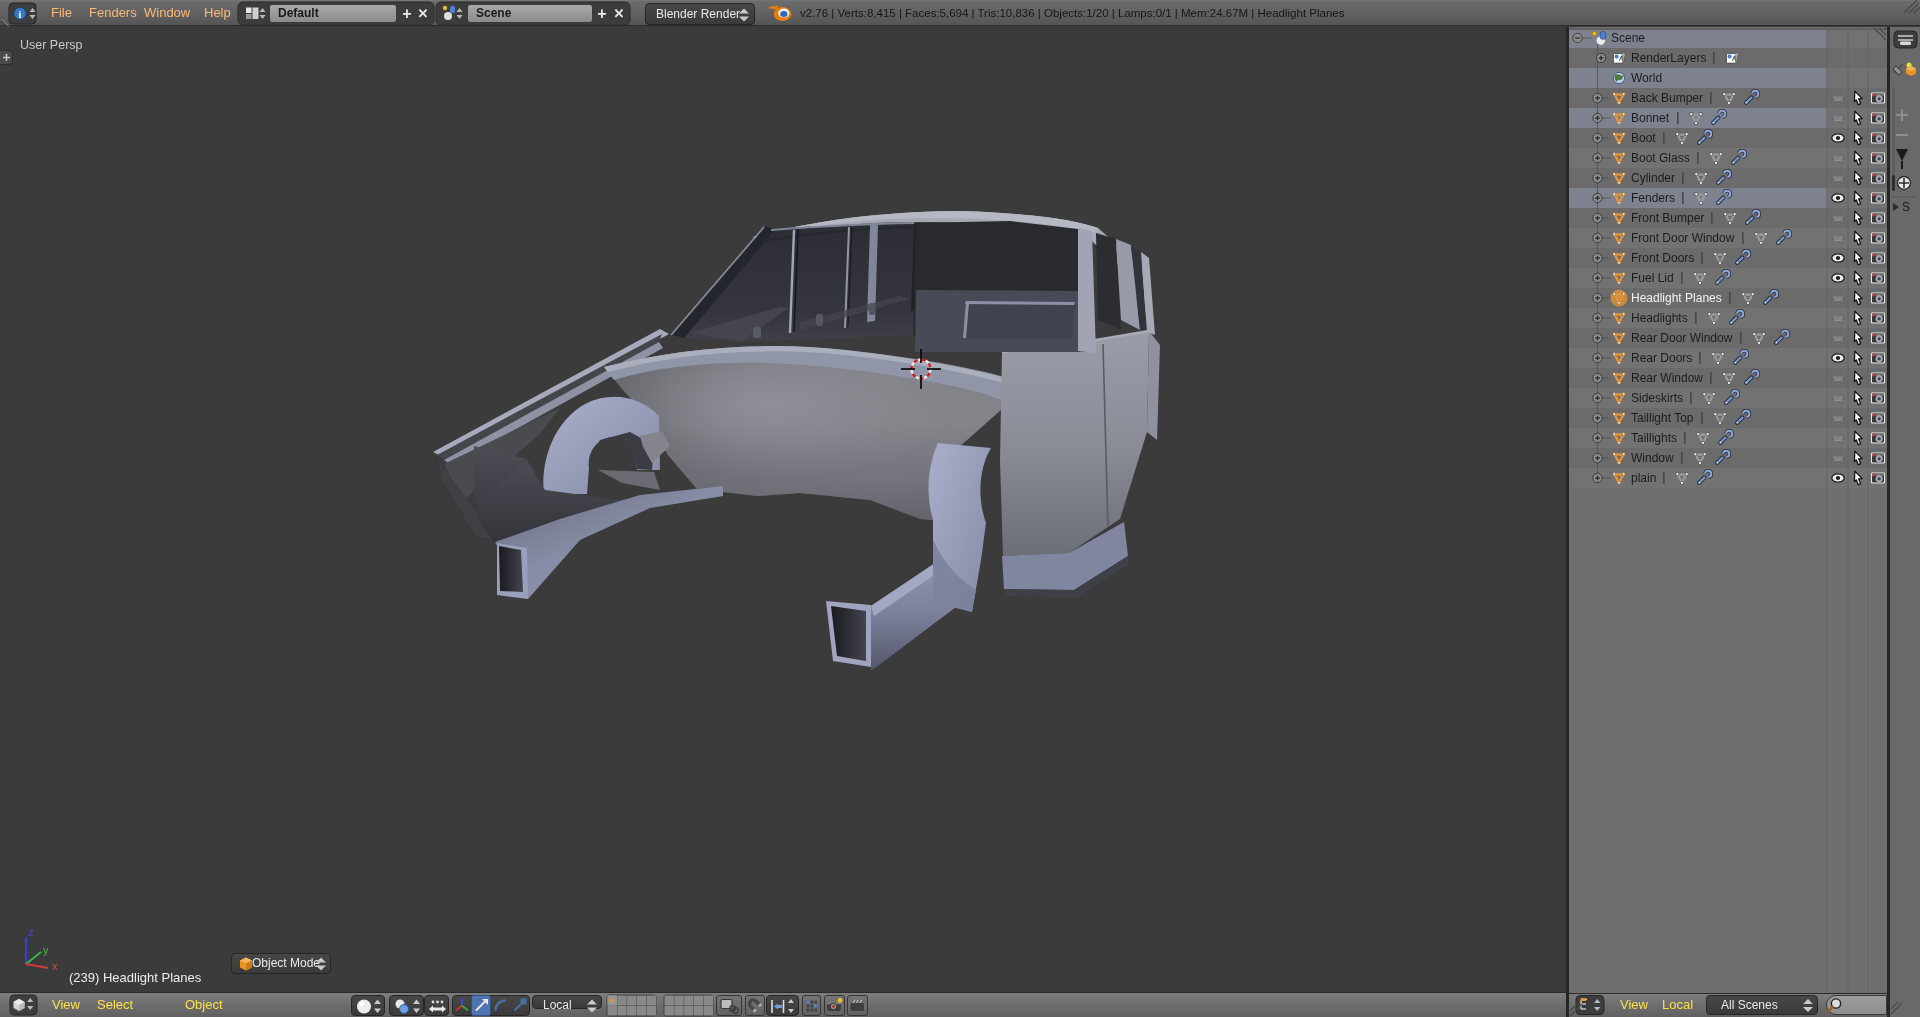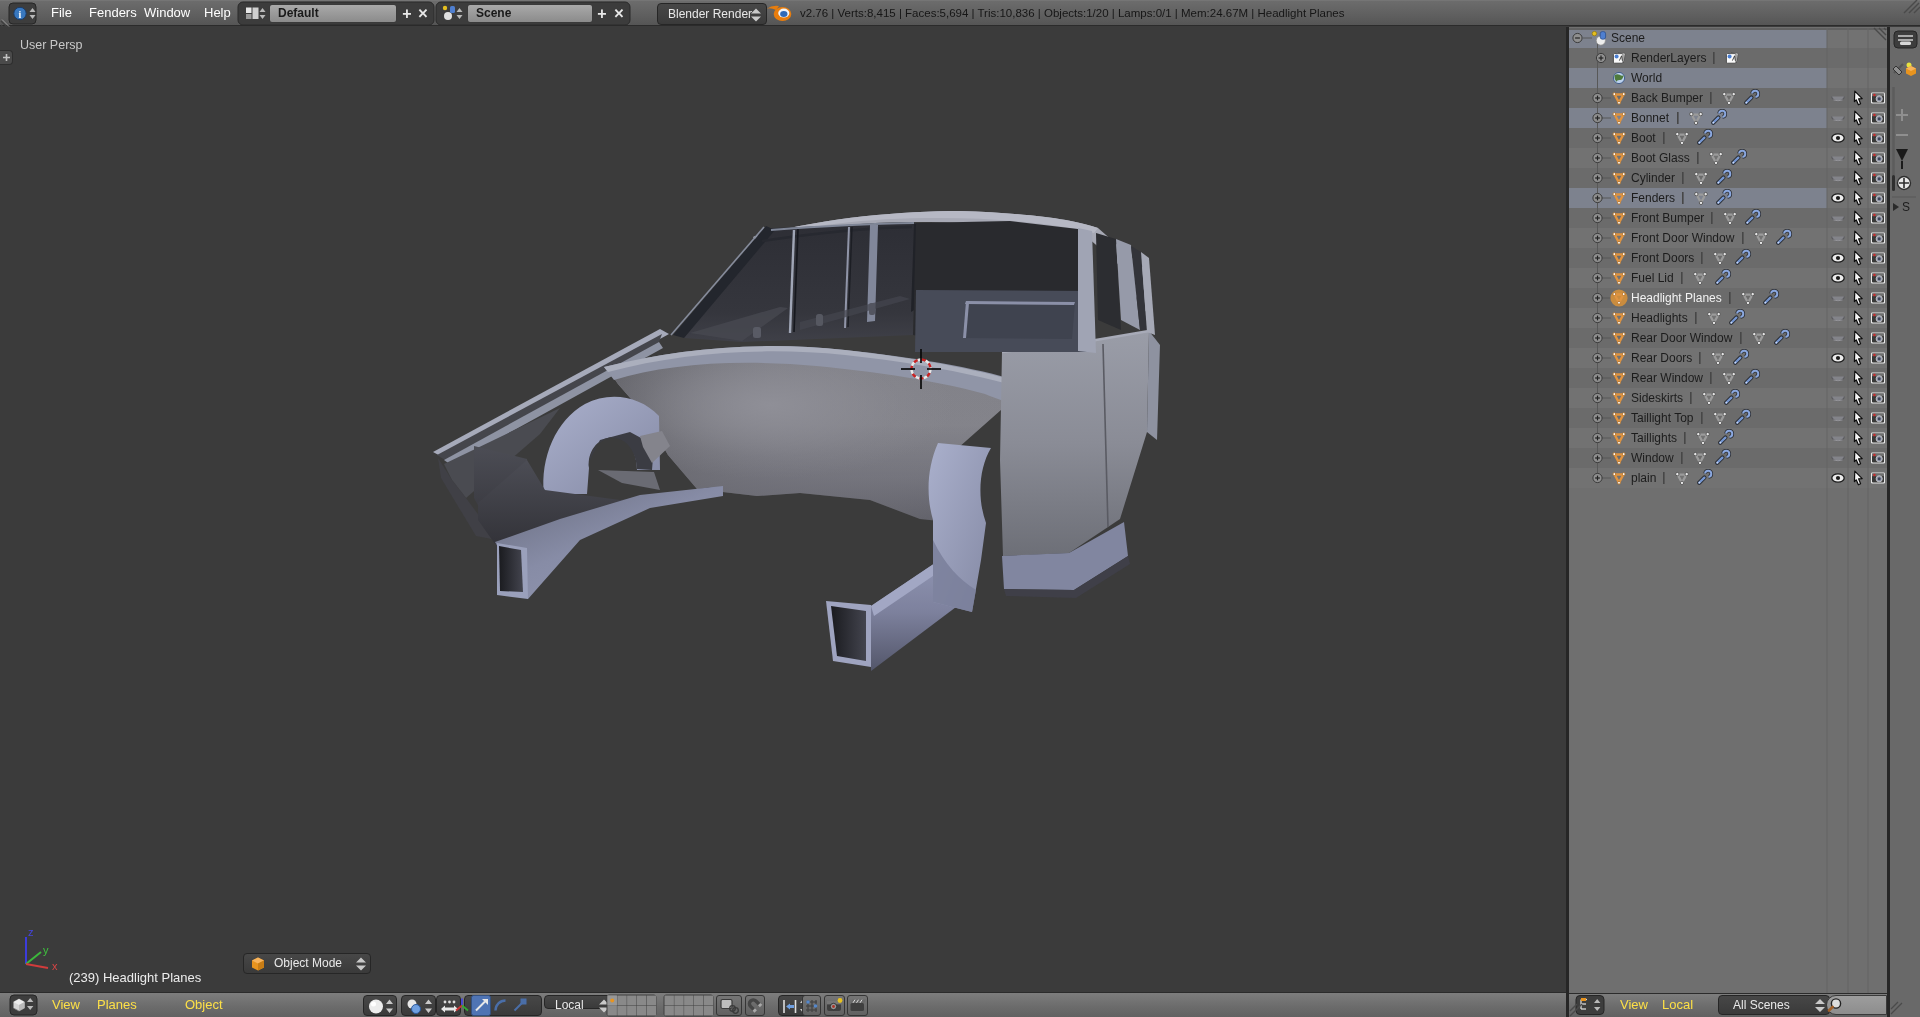--- a/index.html
+++ b/index.html
@@ -8,24 +8,24 @@
 #infobar { position:absolute; left:0; top:0; width:1920px; height:26px;
   background:linear-gradient(#6c6c6c,#5f5f5f 60%,#555555); border-top:1px solid #757575; border-bottom:1px solid #2b2b2b; }
 #view3d { position:absolute; left:0; top:27px; width:1566px; height:965px; background:#3b3b3b; }
 #v3dhdr { position:absolute; left:0; top:992px; width:1566px; height:25px;
   background:linear-gradient(#7d7d7d,#6c6c6c 55%,#616161); border-top:1px solid #2b2b2b; }
 #outliner { position:absolute; left:1569px; top:27px; width:318px; height:966px; background:#6f6f6f; }
 #outhdr { position:absolute; left:1569px; top:993px; width:318px; height:24px;
   background:linear-gradient(#7d7d7d,#6c6c6c 55%,#616161); border-top:1px solid #2b2b2b; }
 #props { position:absolute; left:1890px; top:27px; width:30px; height:990px; background:#696969; }
 .vsep { position:absolute; top:27px; height:990px; background:#262626; }
-.menu { position:absolute; top:0; height:26px; line-height:26px; color:#ffffff; font-size:13px; }
+.menu { position:absolute; top:0; height:26px; line-height:26px; color:#fdba74; font-size:13px; }
 .menu2 { position:absolute; color:#fde047; font-size:13px; line-height:25px; }
 .dd { position:absolute; background:linear-gradient(#474747,#3a3a3a); border:1px solid #262626;
-  border-radius:4px; color:#e8e8e8; font-size:12px;margin-left:12px; }
+  border-radius:4px; color:#e8e8e8; font-size:12px; }
 .fld { position:absolute; background:linear-gradient(#9d9d9d,#8d8d8d); border:1px solid #3a3a3a;
   color:#1a1a1a; font-size:12px;font-weight:bold; }
 .sqbtn { position:absolute; background:linear-gradient(#757575,#616161); border:1px solid #353535;
   color:#111; text-align:center; }
 </style></head>
 <body>
 
 <div id="infobar"></div>
 <svg class="abs" style="left:0;top:0" width="1920" height="27" viewBox="0 0 1920 27">
   <rect x="9" y="3" width="27" height="21" rx="4" fill="#3d3d3d" stroke="#262626"></rect>
@@ -251,24 +251,24 @@
 <svg class="abs" style="left:0;top:992px" width="1566" height="25" viewBox="0 0 1566 25">
   <rect x="10" y="3" width="27" height="20" rx="4" fill="#3d3d3d" stroke="#262626"></rect>
   <g transform="translate(19,13)">
       <path d="M0,-6 L5.5,-3 L5.5,3 L0,6 L-5.5,3 L-5.5,-3 Z" fill="#d5d5d5" stroke="#8c8c8c" stroke-width="0.8"></path>
       <path d="M0,-6 L5.5,-3 L0,0 L-5.5,-3 Z" fill="#ececec"></path>
       <path d="M0,0 L5.5,-3 L5.5,3 L0,6 Z" fill="#b9b9b9"></path>
     </g>
   <path d="M27,10 l3.2,-4 l3.2,4 Z M27,14 l3.2,4 l3.2,-4 Z" fill="#b9b9b9"></path>
 </svg>
 <span class="menu2" style="left:52px;top:992px">View</span>
-<span class="menu2" style="left:97px;top:992px">Planes</span>
+<span class="menu2" style="left:97px;top:992px">Select</span>
 <span class="menu2" style="left:148px;top:1016px">Add</span>
 <span class="menu2" style="left:185px;top:992px">Object</span>
-<div class="dd" style="left:231px;top:953px;width:128px;height:21px;line-height:19px;padding-left:30px">Object Mode
+<div class="dd" style="left:231px;top:953px;width:100px;height:21px;line-height:19px;padding-left:20px">Object Mode
   <svg width="16" height="16" style="position:absolute;left:6px;top:2px" viewBox="0 0 16 16">
       <path d="M8,1.5 L14,4.5 L14,11.5 L8,14.5 L2,11.5 L2,4.5 Z" fill="#e8941f"></path>
       <path d="M8,1.5 L14,4.5 L8,7.5 L2,4.5 Z" fill="#f7b35c"></path>
       <path d="M8,7.5 L14,4.5 L14,11.5 L8,14.5 Z" fill="#c97d15"></path>
     </svg>
   <svg width="12" height="16" style="position:absolute;right:3px;top:2px" viewBox="0 0 12 16">
       <path d="M1,6.5 l5,-5 l5,5 Z M1,9.5 l5,5 l5,-5 Z" fill="#c9c9c9"></path>
     </svg></div>
 <div class="dd" style="left:351px;top:995px;width:34px;height:21px">
   <svg width="34" height="21" viewBox="0 0 34 21">

